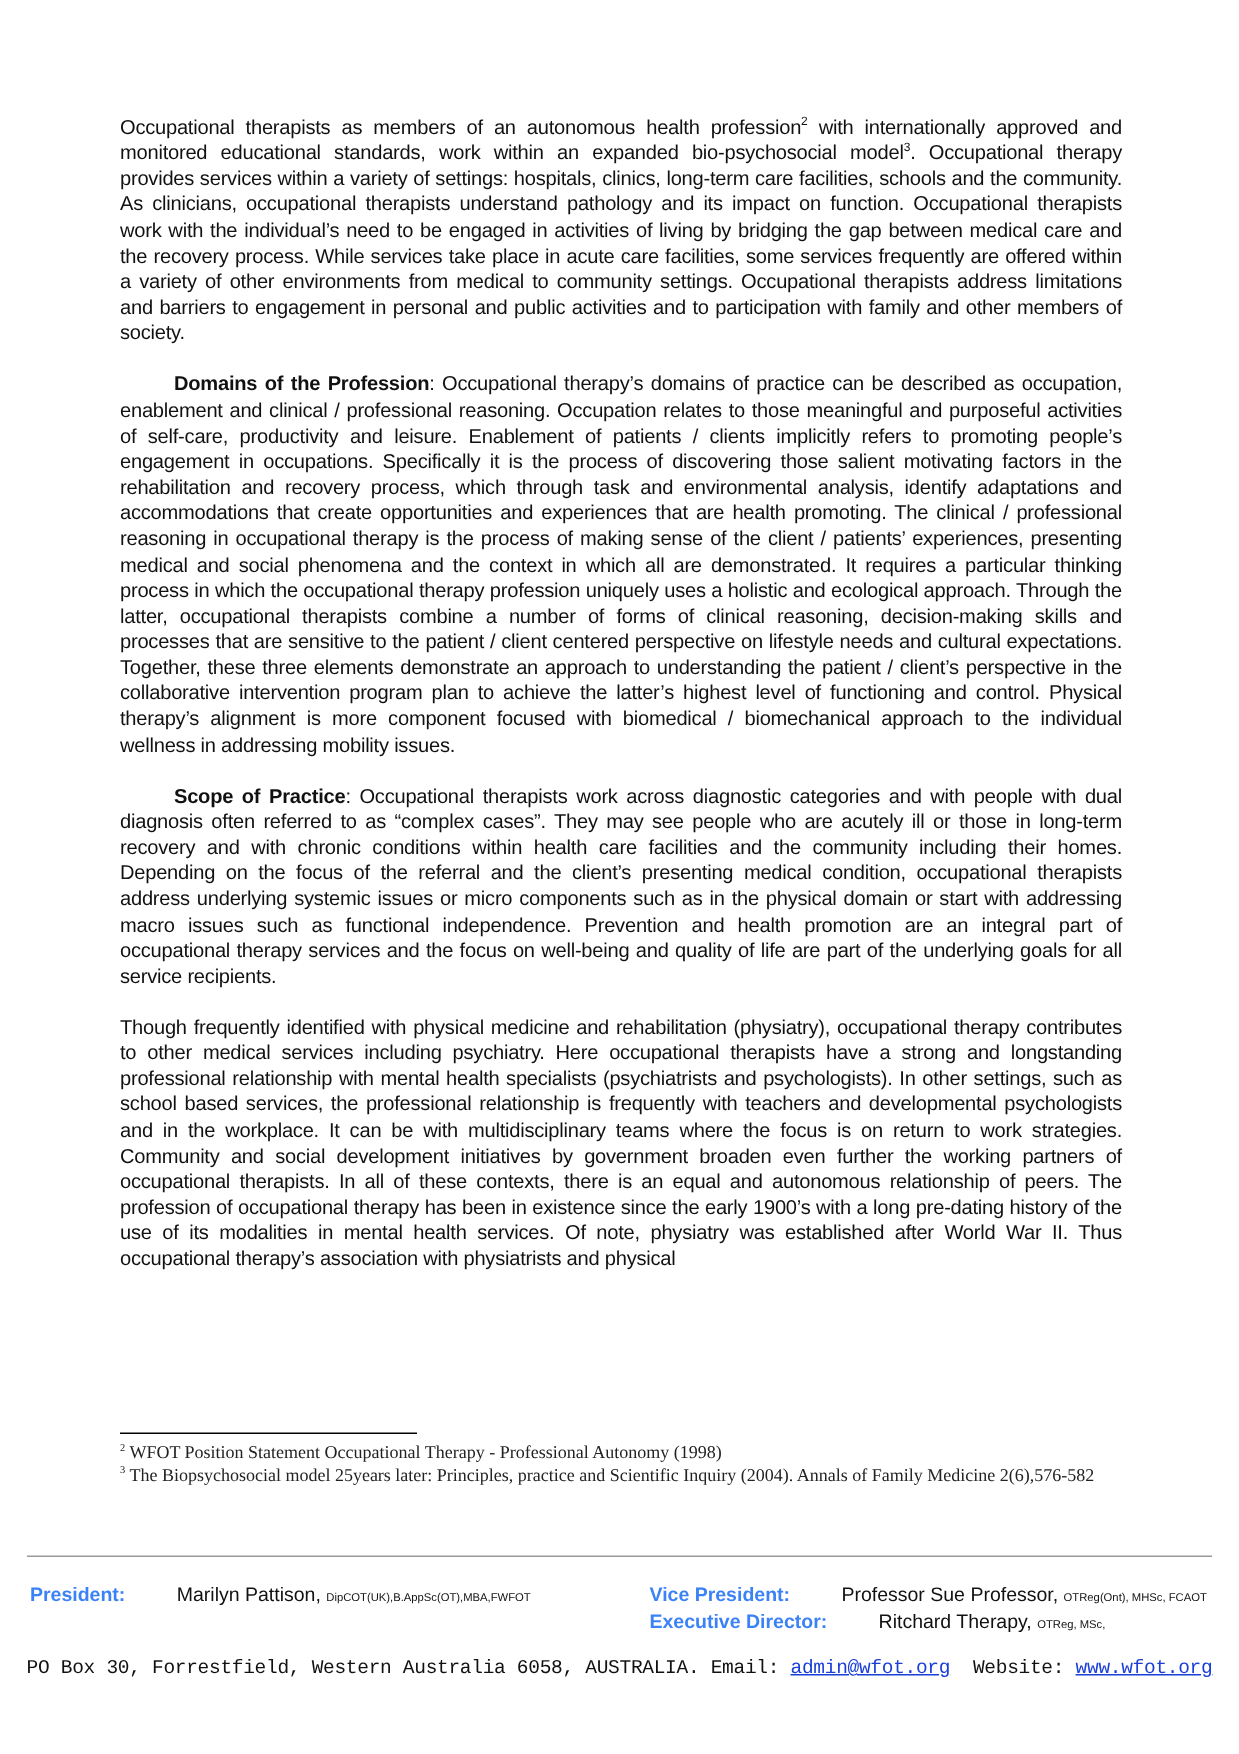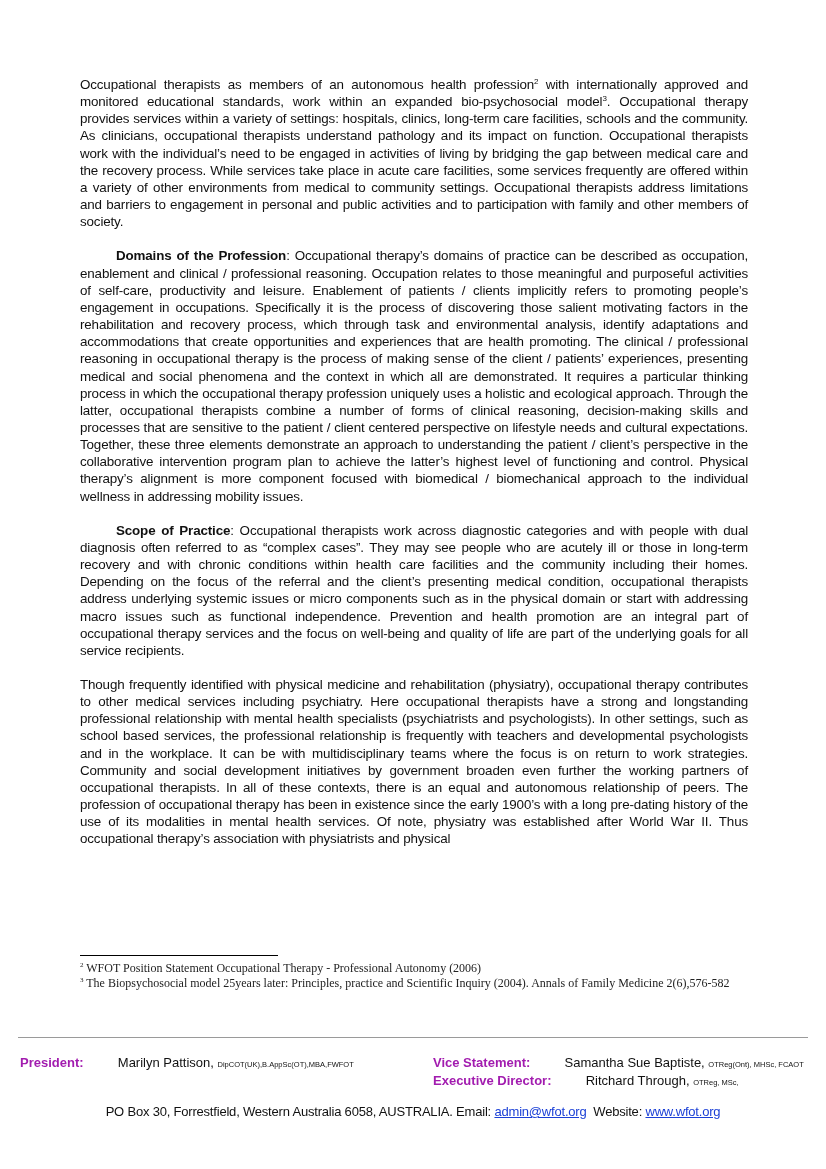--- a/index.html
+++ b/index.html
@@ -19,58 +19,58 @@
   .footnotes {
     position: absolute; left: 80px; top: 961px; width: 668px;
     font-family: "Liberation Serif", serif; font-size: 12px; line-height: 14.5px; color: #222;
   }
   .footnotes sup { font-size: 7px; }
   .footer-rule { position: absolute; left: 18px; top: 1037px; width: 790px; border-top: 1.5px solid #9a9a9a; }
   .officers { position: absolute; top: 1055px; font-family: "Liberation Sans", sans-serif; font-size: 13px; line-height: 16px; }
   .officers.left { left: 20px; }
   .officers.right { left: 433px; }
   .off-row { white-space: nowrap; }
-  .role { color: #a21caf; font-weight: bold; }
+  .role { color: #3b82f6; font-weight: bold; }
   .name { color: #111; margin-left: 27px; }
   .creds { font-size: 7.5px; color: #111; }
   .address {
     position: absolute; top: 1104px; left: 0; width: 826px; text-align: center;
-    font-family: Liberation Sans, sans-serif; font-size: 13px; color: #111; letter-spacing: -0.2px;
+    font-family: Liberation Mono, monospace; font-size: 13px; color: #111; letter-spacing: -0.2px;
   }
   .address a { color: #1a3fd6; text-decoration: underline; }
 </style>
 </head>
 <body>
 
 <div class="page">
   <p class="para"><span>Occupational therapists as members of an autonomous health profession</span><sup>2</sup><span> with internationally approved and monitored educational standards, work within an expanded bio-psychosocial model</span><sup>3</sup><span>. Occupational therapy provides services within a variety of settings: hospitals, clinics, long-term care facilities, schools and the community.  As clinicians, occupational therapists understand pathology and its impact on function. Occupational therapists work with the individual’s need to be engaged in activities of living by bridging the gap between medical care and the recovery process. While services take place in acute care facilities, some services frequently are offered within a variety of other environments from medical to community settings.  Occupational therapists address limitations and barriers to engagement in personal and public activities and to participation with family and other members of society.</span></p>
 
   <p class="para"><b>Domains of the Profession</b><span>: Occupational therapy’s domains of practice can be described as occupation, enablement and clinical / professional reasoning. Occupation relates to those meaningful and purposeful activities of self-care, productivity and leisure. Enablement of patients / clients implicitly refers to promoting people’s engagement in occupations. Specifically it is the process of discovering those salient motivating factors in the rehabilitation and recovery process, which through task and environmental analysis, identify adaptations and accommodations that create opportunities and experiences that are health promoting. The clinical / professional reasoning in occupational therapy is the process of making sense of the client / patients’ experiences, presenting medical and social phenomena and the context in which all are demonstrated. It requires a particular thinking process in which the occupational therapy profession uniquely uses a holistic and ecological approach. Through the latter, occupational therapists combine a number of forms of clinical reasoning, decision-making skills and processes that are sensitive to the patient / client centered perspective on lifestyle needs and cultural expectations. Together, these three elements demonstrate an approach to understanding the patient / client’s perspective in the collaborative intervention program plan to achieve the latter’s highest level of functioning and control. Physical therapy’s alignment is more component focused with biomedical / biomechanical approach to the individual wellness in addressing mobility issues.</span></p>
 
   <p class="para"><b>Scope of Practice</b><span>: Occupational therapists work across diagnostic categories and with people with dual diagnosis often referred to as “complex cases”. They may see people who are acutely ill or those in long-term recovery and with chronic conditions within health care facilities and the community including their homes.  Depending on the focus of the referral and the client’s presenting medical condition, occupational therapists address underlying systemic issues or micro components such as in the physical domain or start with addressing macro issues such as functional independence. Prevention and health promotion are an integral part of occupational therapy services and the focus on well-being and quality of life are part of the underlying goals for all service recipients.</span></p>
 
   <p class="para"><span>Though frequently identified with physical medicine and rehabilitation (physiatry), occupational therapy contributes to other medical services including psychiatry. Here occupational therapists have a strong and longstanding professional relationship with mental health specialists (psychiatrists and psychologists). In other settings, such as school based services, the professional relationship is frequently with teachers and developmental psychologists and in the workplace. It can be with multidisciplinary teams where the focus is on return to work strategies. Community and social development initiatives by government broaden even further the working partners of occupational therapists. In all of these contexts, there is an equal and autonomous relationship of peers. The profession of occupational therapy has been in existence since the early 1900’s with a long pre-dating history of the use of its modalities in mental health services. Of note, physiatry was established after World War II. Thus occupational therapy’s association with physiatrists and physical</span></p>
 </div>
 
 <div class="footnote-rule"></div>
 <div class="footnotes">
-  <div><sup>2</sup><span> WFOT Position Statement Occupational Therapy - Professional Autonomy (2006)</span></div>
+  <div><sup>2</sup><span> WFOT Position Statement Occupational Therapy - Professional Autonomy (1998)</span></div>
   <div><sup>3</sup><span> The Biopsychosocial model 25years later: Principles, practice and Scientific Inquiry (2004). Annals of   Family Medicine 2(6),576-582</span></div>
 </div>
 
 <div class="footer-rule"></div>
 
 <div class="officers left">
   <div class="off-row">
     <span class="role">President:</span>&nbsp; <span class="name">Marilyn Pattison,</span> <span class="creds">DipCOT(UK),B.AppSc(OT),MBA,FWFOT</span>
   </div>
 </div>
 
 <div class="officers right">
   <div class="off-row">
-    <span class="role">Vice Statement:</span>&nbsp; <span class="name">Samantha Sue Baptiste,</span> <span class="creds">OTReg(Ont), MHSc, FCAOT</span>
+    <span class="role">Vice President:</span>&nbsp; <span class="name">Professor Sue Professor,</span> <span class="creds">OTReg(Ont), MHSc, FCAOT</span>
   </div>
   <div class="off-row">
-    <span class="role">Executive Director:</span>&nbsp; <span class="name">Ritchard Through,</span> <span class="creds">OTReg, MSc,</span>
+    <span class="role">Executive Director:</span>&nbsp; <span class="name">Ritchard Therapy,</span> <span class="creds">OTReg, MSc,</span>
   </div>
 </div>
 
 <div class="address"><span>PO Box 30, Forrestfield, Western Australia 6058, AUSTRALIA.  Email: </span><a>admin@wfot.org</a><span style="white-space:pre">  Website: </span><a>www.wfot.org</a></div>
 
 </body></html>

